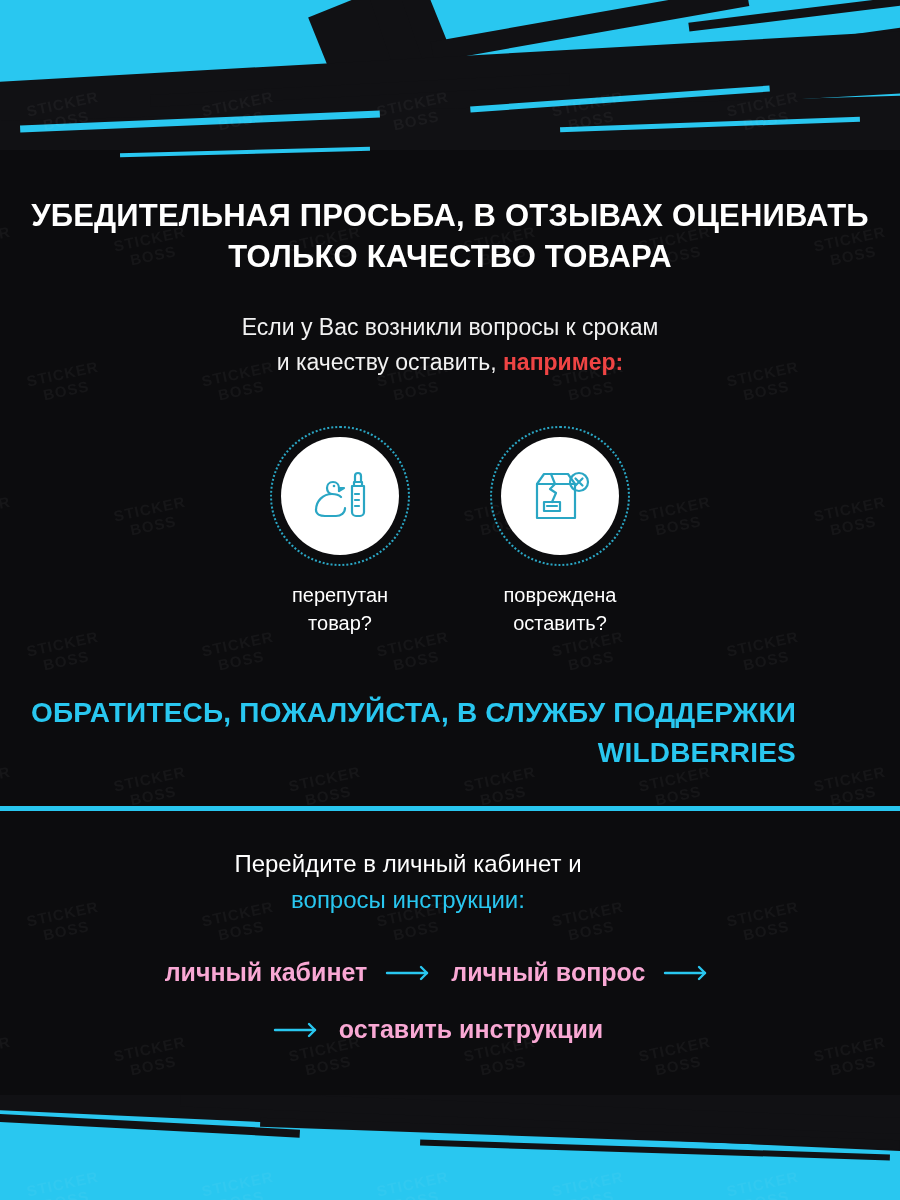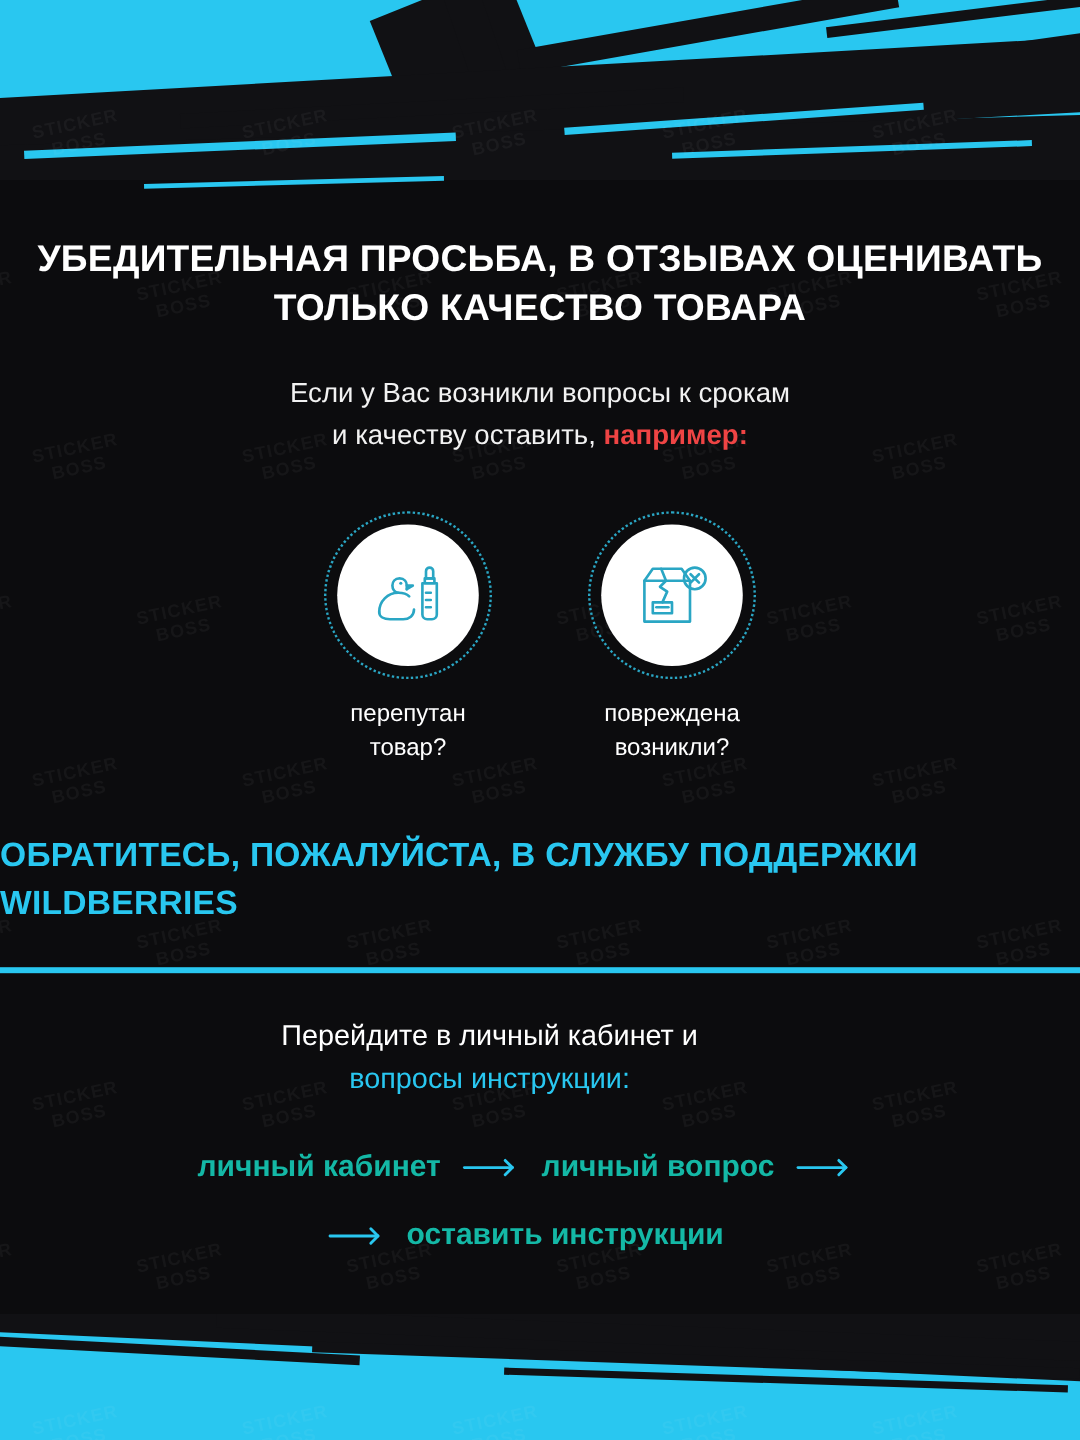--- a/index.html
+++ b/index.html
@@ -156,21 +156,21 @@
     font-weight: 400;
     line-height: 1.42;
     white-space: pre-line;
   }
 
   .cta {
     position: absolute;
     top: 693px;
     left: 0;
     width: 796px;
-    text-align: left;
+    text-align: right;
     color: #29c7f0;
     font-size: 28px;
     font-weight: 700;
     line-height: 1.42;
     letter-spacing: 0.2px;
   }
 
   .divider {
     position: absolute;
     top: 806px;
@@ -192,21 +192,21 @@
     font-weight: 400;
     line-height: 1.52;
   }
   .lower-title .accent { color: #29c7f0; }
 
   .steps {
     position: absolute;
     top: 958px;
     left: 0;
     width: 876px;
-    color: #14b8a6;
+    color: #f9a8d4;
     font-size: 25px;
     font-weight: 700;
   }
   .steps-row {
     display: flex;
     align-items: center;
     justify-content: center;
     gap: 18px;
     margin-bottom: 28px;
   }
@@ -399,21 +399,21 @@
               <path d="M22 8l4 10-5 5 6 4-4 9"></path>
               <rect x="15" y="36" width="16" height="9"></rect>
               <path d="M18 40h10"></path>
 
               <circle cx="50" cy="16" r="9"></circle>
               <path d="M46.5 12.5l7 7M53.5 12.5l-7 7"></path>
             </svg>
           </span>
         </div>
         <div class="card-label">повреждена
-возникли?</div>
+оставить?</div>
       </div>
 
 
     </div>
 
     <div class="cta">ОБРАТИТЕСЬ, ПОЖАЛУЙСТА,
 В СЛУЖБУ ПОДДЕРЖКИ WILDBERRIES</div>
 
     <div class="lower-title">
       <span>Перейдите в личный кабинет и</span><br>

